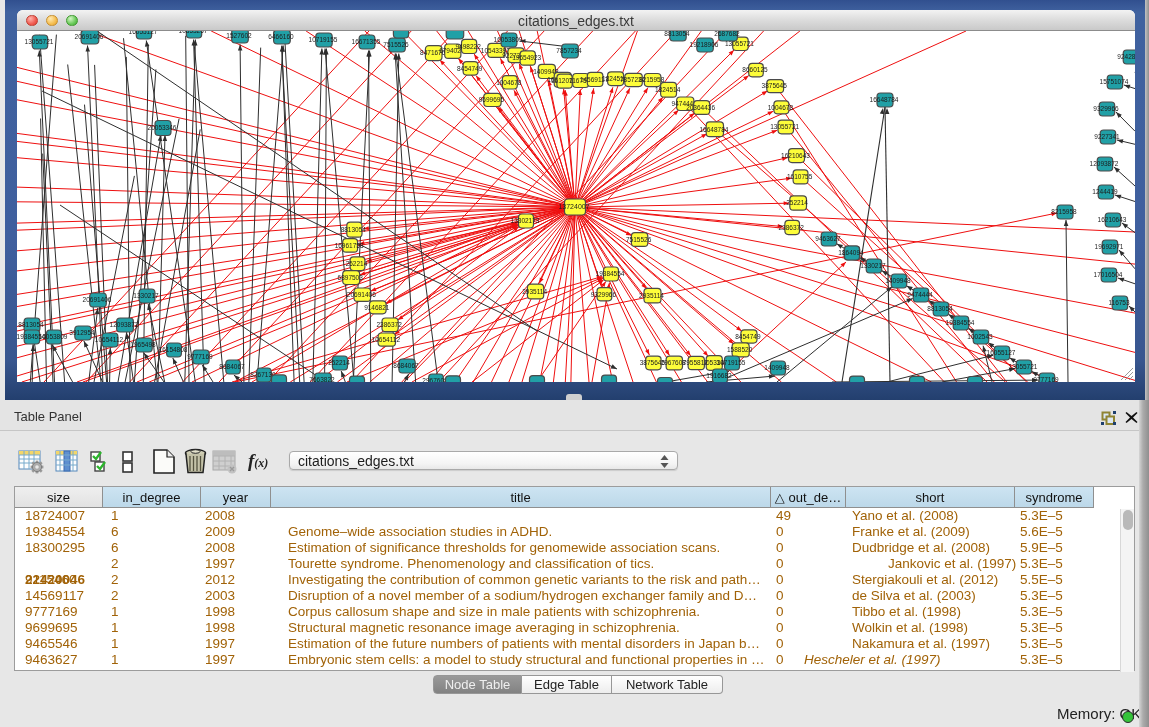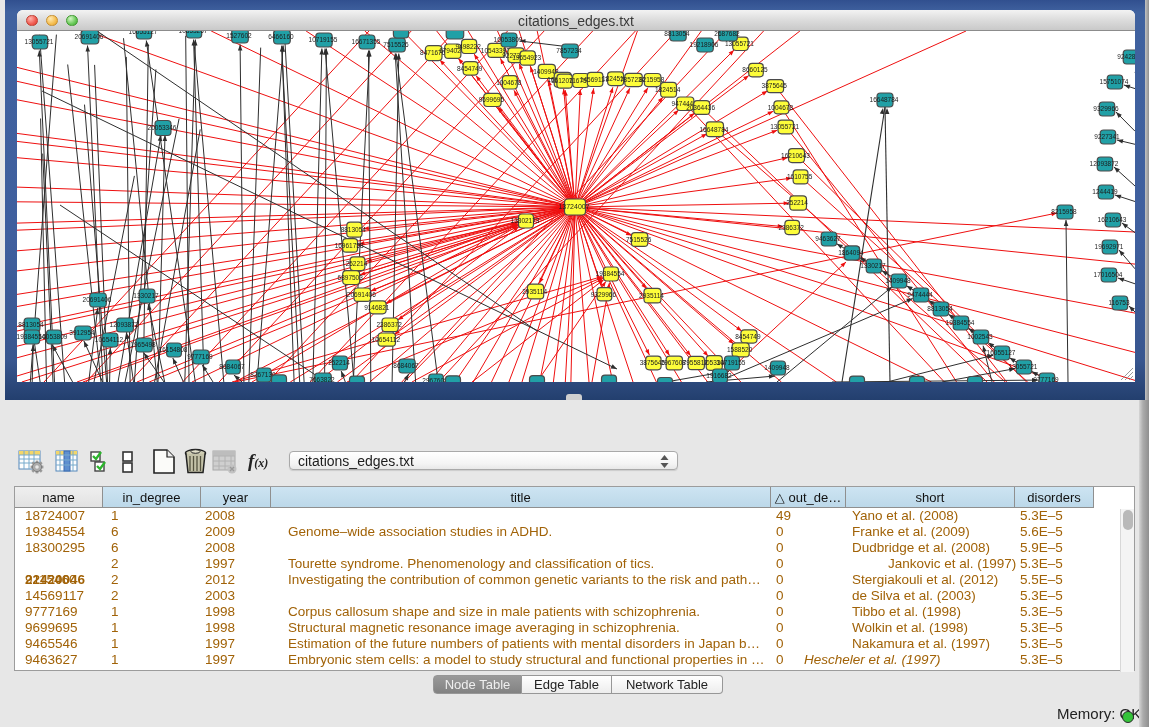--- a/index.html
+++ b/index.html
@@ -631,20 +631,33 @@
     <rect x="950.5" y="345.5" width="15.0" height="13.0" rx="3.5" fill="#21a0a6" stroke="#4a4a4a" stroke-width="1.2"></rect>
     <rect x="547.5" y="168.0" width="21.0" height="16.0" rx="3.5" fill="#fdfd3a" stroke="#4a4a4a" stroke-width="1.2"></rect>
     <text x="557.0" y="178.2" font-size="7.0" fill="#1c1c1c" text-anchor="middle" font-family="Liberation Sans, sans-serif">13724007</text>
     <g stroke="#9a9a9a" stroke-width="1">
       <line x1="1104" y1="349" x2="1116" y2="337"></line>
       <line x1="1108" y1="349" x2="1116" y2="341"></line>
       <line x1="1112" y1="349" x2="1116" y2="345"></line>
     </g>
   </svg>
 <div id="tpanel" class="abs">
+  <div id="tphead" class="abs">
+     <div id="tptitle" class="abs">Table Panel</div>
+     <svg class="abs" style="left:1101px;top:11px" width="15" height="14" viewBox="0 0 15 14">
+        <rect x="1.5" y="1.5" width="7" height="7" fill="#dce8f5" stroke="#8f8433" stroke-width="2"></rect>
+        <rect x="5.5" y="5.5" width="7.5" height="7.5" fill="#dce8f5" stroke="#8f8433" stroke-width="2"></rect>
+        <rect x="12" y="0" width="3" height="3" fill="#1d3f6e"></rect>
+        <rect x="0" y="11" width="3" height="3" fill="#1d3f6e"></rect>
+        <rect x="12" y="11" width="3" height="3" fill="#1d3f6e"></rect>
+     </svg>
+     <svg class="abs" style="left:1125px;top:11px" width="13" height="13" viewBox="0 0 13 13">
+        <path d="M1.5 1 L6.5 5 L11.5 1 L12.5 2 L8 6.5 L12.5 11 L11.5 12 L6.5 8 L1.5 12 L0.5 11 L5 6.5 L0.5 2 Z" fill="#111"></path>
+     </svg>
+  </div>
   <div class="abs" style="left:0;top:31px;width:1139px;height:0px;"></div>
 <svg class="abs" style="left:18px;top:50px" width="26" height="24" viewBox="0 0 26 24">
  <rect x="1" y="1" width="21" height="18" fill="#fdfdfd" stroke="#5588bb"></rect>
  <rect x="1" y="1" width="21" height="4" fill="#f4d66a"></rect>
  <path d="M1 5h21M1 9h21M1 13h21M6 1v18M11 1v18M16 1v18" stroke="#77aacc" stroke-width="1" fill="none"></path>
  <g fill="#9a9a9a">
         <rect x="17.6" y="10.6" width="2.8" height="3"></rect>
         <rect x="17.6" y="20.4" width="2.8" height="3"></rect>
         <rect x="12.6" y="15.6" width="3" height="2.8"></rect>
         <rect x="22.4" y="15.6" width="3" height="2.8"></rect>
@@ -692,27 +705,27 @@
 <div class="abs" style="left:248px;top:50px;width:30px;height:22px;font-family:'Liberation Serif',serif;font-style:italic;font-weight:bold;color:#222;font-size:19px;">f<span style="font-size:12px;">(x)</span></div>
   <div id="combo" class="abs">
       <span class="ct">citations_edges.txt</span>
      <svg class="abs" style="right:8px;top:3px" width="9" height="13" viewBox="0 0 9 13">
        <polygon points="4.5,0 8.5,5 0.5,5" fill="#555"></polygon>
         <polygon points="4.5,13 8.5,8 0.5,8" fill="#555"></polygon>
      </svg>
   </div>
 </div>
 <div id="tablewrap" class="abs">
-   <div class="hcell" style="left:0px;width:88px;background:linear-gradient(180deg,#efefef,#e2e2e2)">name</div>
+   <div class="hcell" style="left:0px;width:88px;background:linear-gradient(180deg,#efefef,#e2e2e2)">size</div>
    <div class="hcell" style="left:88px;width:98px;">in_degree</div>
    <div class="hcell" style="left:186px;width:70px;">year</div>
    <div class="hcell" style="left:256px;width:500px;">title</div>
    <div class="hcell" style="left:756px;width:75px;">△ out_de…</div>
    <div class="hcell" style="left:831px;width:169px;">short</div>
-   <div class="hcell" style="left:1000px;width:79px;">disorders</div>
+   <div class="hcell" style="left:1000px;width:79px;">syndrome</div>
    <div class="abs" style="left:1105px;top:22px;width:14px;height:163px;background:#f4f4f4;border-left:1px solid #d8d8d8;">
       <div class="abs" style="left:2px;top:1px;width:10px;height:20px;border-radius:5px;background:#b9b9b9;"></div>
    </div>
 <div class="trow" style="top:21px">
       <span style="left:10px;">18724007</span>
       <span style="left:96px;">1</span>
       <span style="left:190px;">2008</span>
       <span style="left:761px;">49</span>
       <span style="left:837px;">Yano et al. (2008)</span>
       <span style="left:1005px;">5.3E–5</span>
@@ -723,20 +736,21 @@
       <span style="left:190px;">2009</span>
       <span style="left:273px;width:482px;display:inline-block;overflow:hidden;">Genome–wide association studies in ADHD.</span>
       <span style="left:761px;">0</span>
       <span style="left:837px;">Franke et al. (2009)</span>
       <span style="left:1005px;">5.6E–5</span>
     </div>
     <div class="trow" style="top:53px">
       <span style="left:10px;">18300295</span>
       <span style="left:96px;">6</span>
       <span style="left:190px;">2008</span>
+      <span style="left:273px;width:482px;display:inline-block;overflow:hidden;">Estimation of significance thresholds for genomewide association scans.</span>
       <span style="left:761px;">0</span>
       <span style="left:837px;">Dudbridge et al. (2008)</span>
       <span style="left:1005px;">5.9E–5</span>
     </div>
     <div class="trow" style="top:69px">
       <span style="left:10px;margin-top:16px;">9115460</span>
       <span style="left:96px;">2</span>
       <span style="left:190px;">1997</span>
       <span style="left:273px;width:482px;display:inline-block;overflow:hidden;">Tourette syndrome. Phenomenology and classification of tics.</span>
       <span style="left:761px;">0</span>
@@ -749,20 +763,21 @@
       <span style="left:190px;">2012</span>
       <span style="left:273px;width:482px;display:inline-block;overflow:hidden;">Investigating the contribution of common genetic variants to the risk and path…</span>
       <span style="left:761px;">0</span>
       <span style="left:837px;">Stergiakouli et al. (2012)</span>
       <span style="left:1005px;">5.5E–5</span>
     </div>
     <div class="trow" style="top:101px">
       <span style="left:10px;">14569117</span>
       <span style="left:96px;">2</span>
       <span style="left:190px;">2003</span>
+      <span style="left:273px;width:482px;display:inline-block;overflow:hidden;">Disruption of a novel member of a sodium/hydrogen exchanger family and D…</span>
       <span style="left:761px;">0</span>
       <span style="left:837px;">de Silva et al. (2003)</span>
       <span style="left:1005px;">5.3E–5</span>
     </div>
     <div class="trow" style="top:117px">
       <span style="left:10px;">9777169</span>
       <span style="left:96px;">1</span>
       <span style="left:190px;">1998</span>
       <span style="left:273px;width:482px;display:inline-block;overflow:hidden;">Corpus callosum shape and size in male patients with schizophrenia.</span>
       <span style="left:761px;">0</span>

